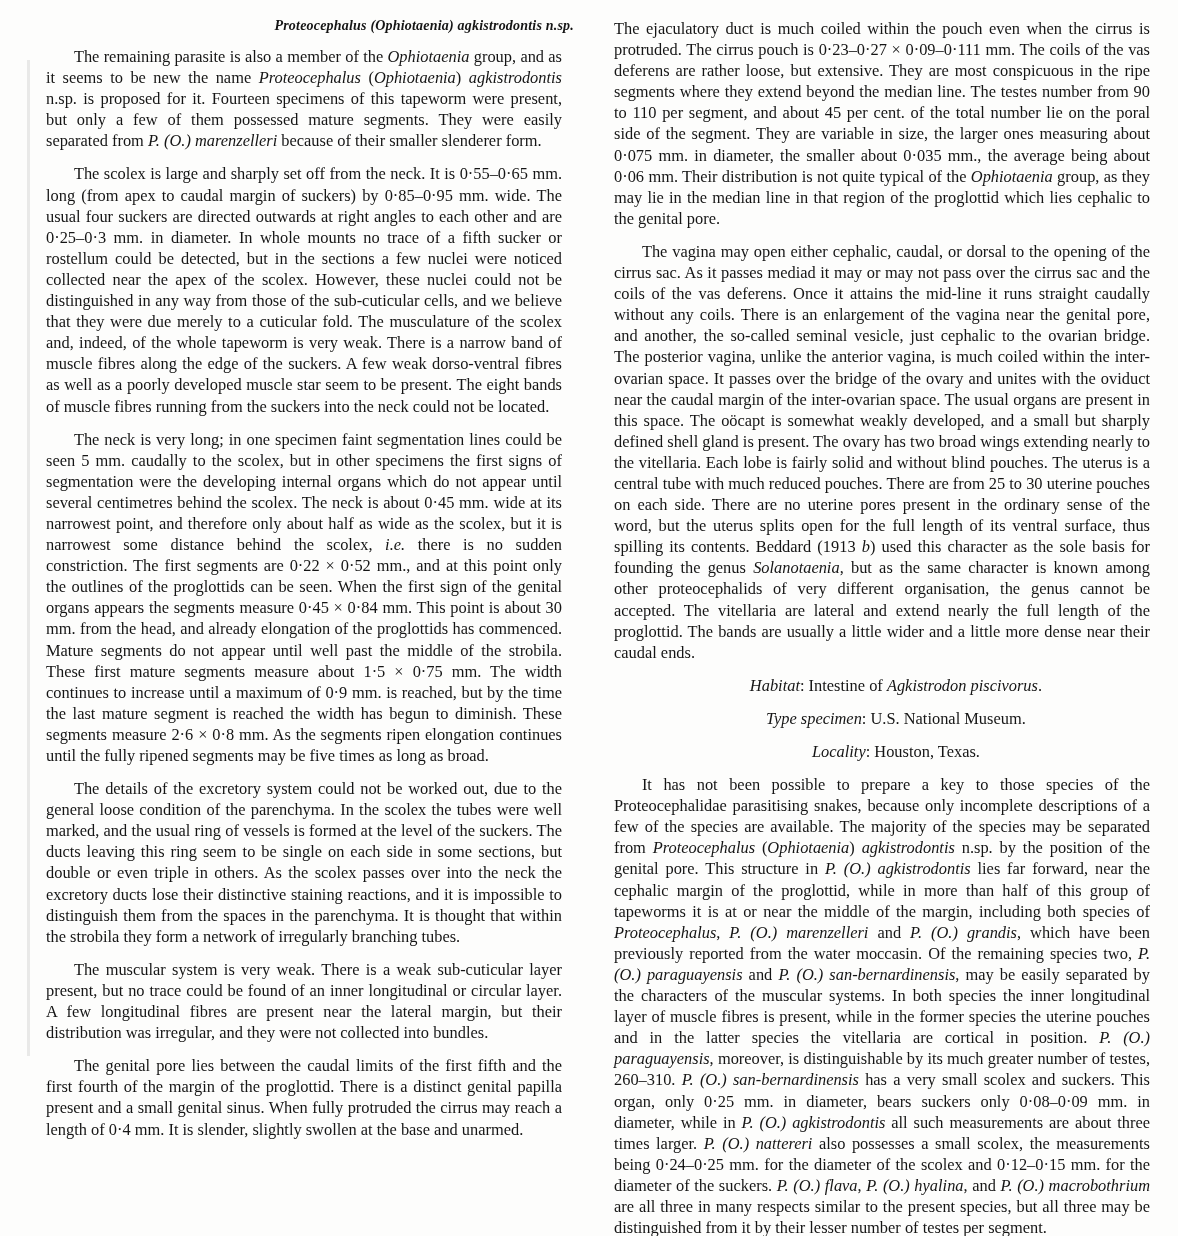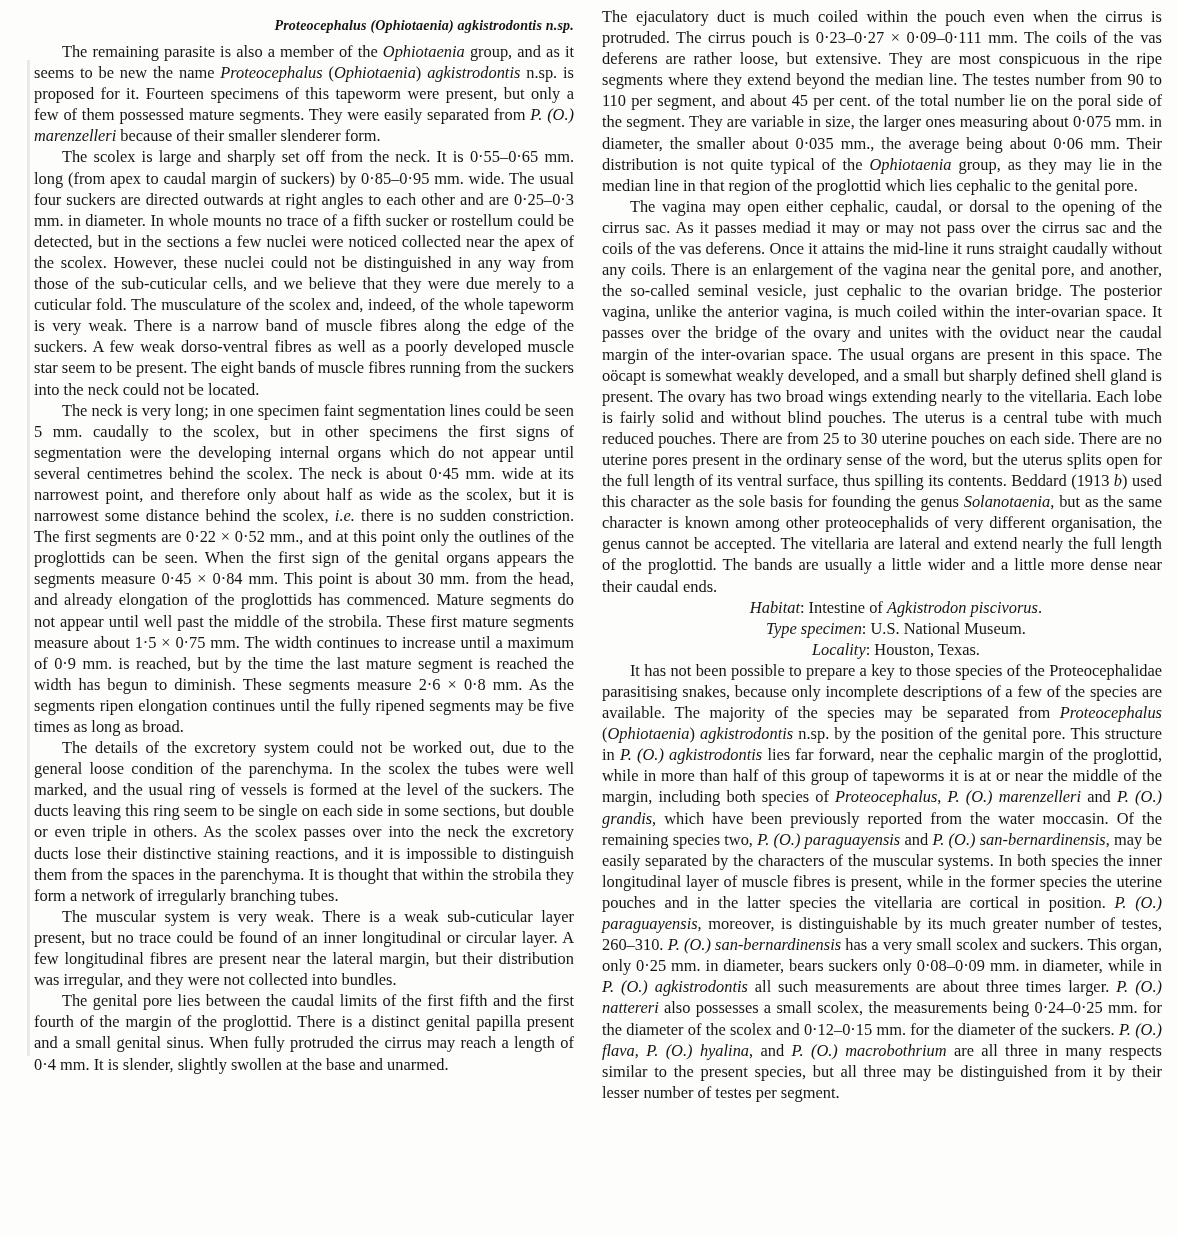--- a/index.html
+++ b/index.html
@@ -32,21 +32,21 @@
   .col-right { width:560px; }
   .heading {
     font-size:14px;
     font-weight:bold;
     text-align:right;
     margin:12px 0 7px 0;
     letter-spacing:0.2px;
     font-style:italic;
   }
   .para {
-    margin:0;
+    margin:12px;
     font-size:16.4px;
     line-height:21.1px;
     text-align:justify;
     text-indent:1.7em;
   }
   .para.no-indent { text-indent:0; }
   .para.entry { text-align:center; }
   .para i { font-style:italic;font-family:Liberation Serif, serif; }
 </style>
 </head>

